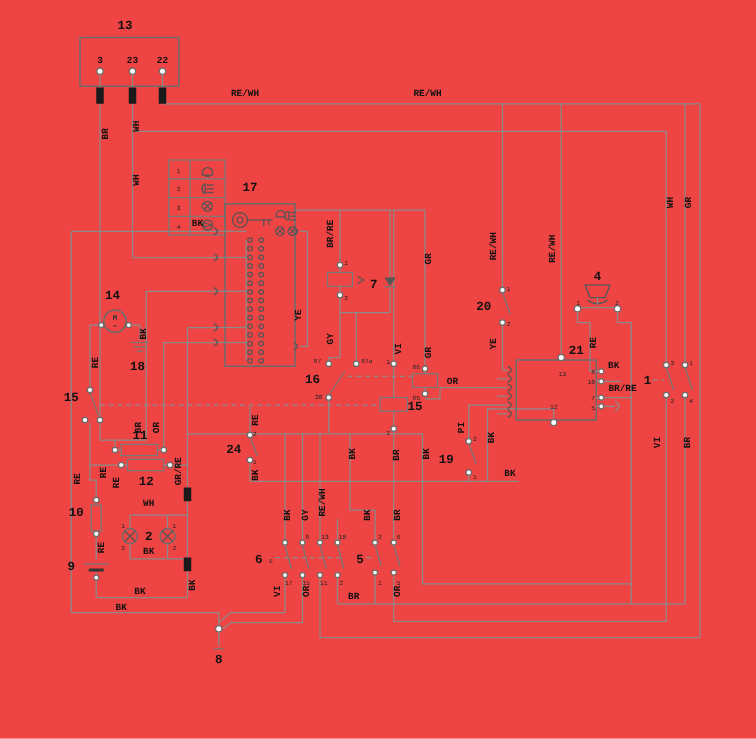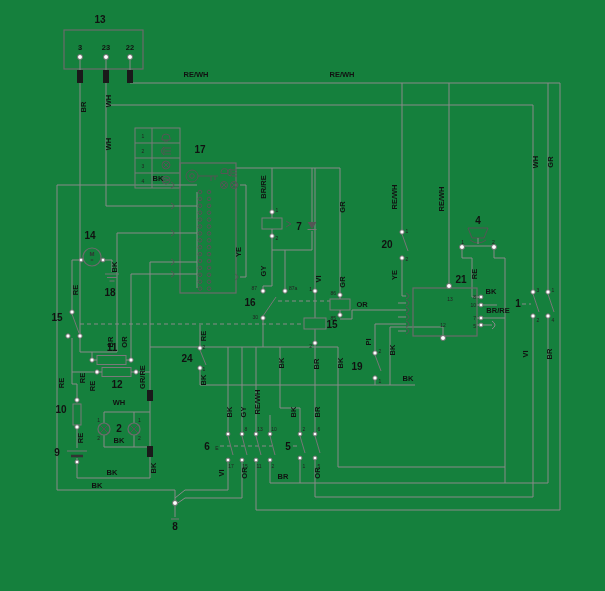--- a/index.html
+++ b/index.html
@@ -1,17 +1,17 @@
 <!DOCTYPE html>
 <html><head>
 <meta charset="utf-8">
 <style>
   html,body{margin:0;padding:0;background:#fff;}
-  #stage{position:relative;width:605px;height:591px;background:#15803d;overflow:hidden;
-         font-family:Liberation Sans, sans-serif;}
+  #stage{position:relative;width:605px;height:591px;background:#ef4444;overflow:hidden;
+         font-family:Liberation Mono, monospace;}
   svg{position:absolute;left:0;top:0;}
   .wire{stroke:#8a8a8a;stroke-width:1;fill:none;}
   .wire2{stroke:#777;stroke-width:1;fill:none;}
   .dash{stroke:#8a8a8a;stroke-width:1;fill:none;stroke-dasharray:4,3;}
   .box{stroke:#6b6b6b;stroke-width:1.2;fill:none;}
   .boxthin{stroke:#7a7a7a;stroke-width:1;fill:none;}
   .node{stroke:#6b6b6b;stroke-width:1;fill:#fff;}
   .pinblk{fill:#1a1a1a;stroke:none;}
   .icon{stroke:#555;stroke-width:1;fill:none;}
   text.k{font-size:10px;font-weight:bold;fill:#111;}

